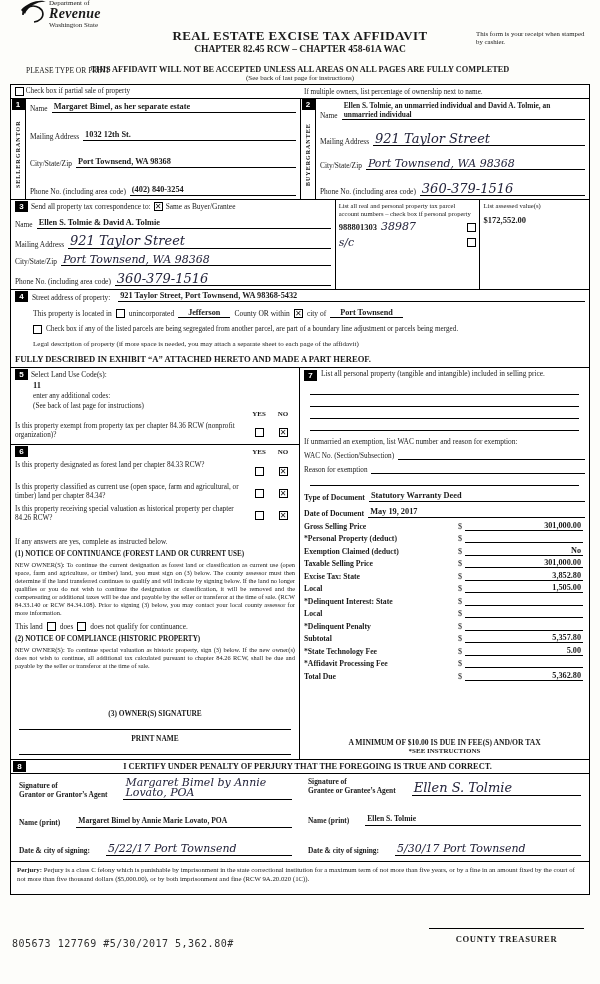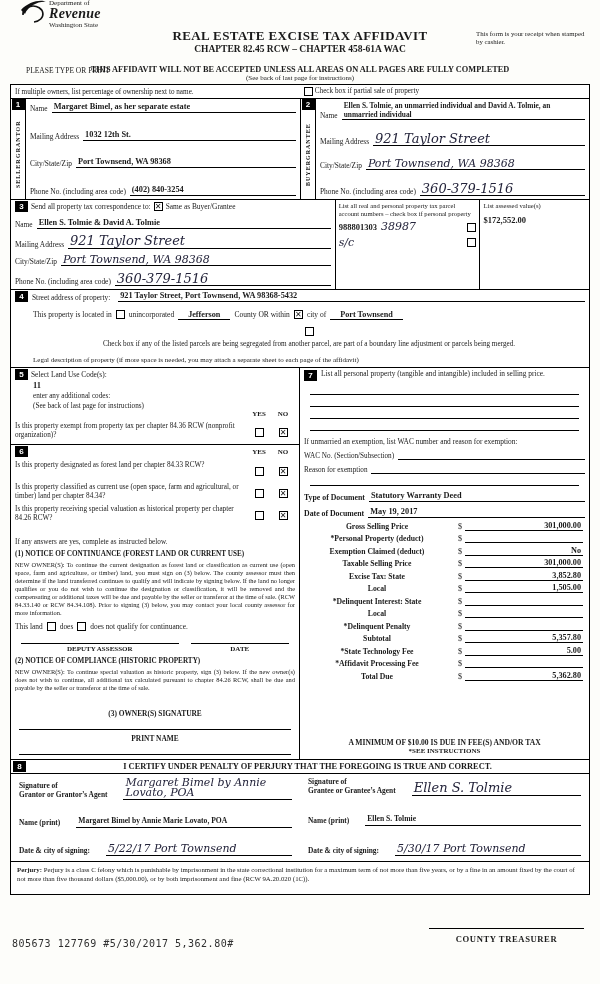--- a/index.html
+++ b/index.html
@@ -62,21 +62,21 @@
   .assessed { flex:1; padding:2px 4px; }
   .small-hdr { font-size:6.6px; line-height:1.15; }
   .parcel-row { display:flex; align-items:center; margin-top:5px; font-size:8.5px; font-weight:bold; gap:4px; }
   .parcel-row .grow { flex:1; }
 
   
   .s4 { padding:1px 4px 3px; min-height:78px; display:flex; flex-direction:column; justify-content:space-between; }
   .s4-line1 { display:flex; align-items:flex-end; gap:4px; }
   .s4-locate { display:flex; align-items:center; gap:4px; font-size:7.5px; padding-left:18px; flex-wrap:wrap; }
   .uval { font-weight:bold; border-bottom:1px solid #000; padding:0 10px; font-size:8.2px; }
-  .s4-seg { display:flex; align-items:center; gap:4px; font-size:7.2px; padding-left:18px;flex-direction:column; }
+  .s4-seg { display:flex; align-items:center; gap:4px; font-size:7.2px; padding-left:18px; }
   .s4-legal { font-size:7px; padding-left:18px; }
   .exhibit { font-size:8.6px; font-weight:bold; }
 
   
   .s567 { display:flex; min-height:392px; }
   .col-l { width:50%; border-right:1px solid #000; display:flex; flex-direction:column; }
   .col-r { width:50%; display:flex; flex-direction:column; padding-bottom:4px; }
   .s5 { border-bottom:1px solid #000; padding:1px 4px 4px; }
   .s6 { padding:1px 4px 4px; flex:1; display:flex; flex-direction:column; }
 
@@ -105,21 +105,21 @@
   .blank-line { border-bottom:1px solid #000; height:12px; margin:0 10px; }
   .s7-exempt { font-size:7.4px; padding:6px 4px 0; }
   .wacrow { display:flex; align-items:flex-end; padding:4px 4px 0; }
   .wacrow .flabel { font-size:7.2px; }
   .wacrow .fline { min-height:10px; }
 
   .docrow { display:flex; align-items:flex-end; padding:5px 4px 0; }
   .docrow .flabel { font-size:7.8px; font-weight:bold; }
 
   .mrow { display:flex; align-items:flex-end; margin-top:2.5px; padding:0 6px 0 4px; }
-  .mlabel { flex:1; text-align:center; font-size:7.7px; font-weight:bold; padding-right:8px; }
+  .mlabel { flex:1; text-align:left; font-size:7.7px; font-weight:bold; padding-right:8px; }
   .mdollar { font-size:8px; padding-right:3px; }
   .mval { width:118px; border-bottom:1px solid #000; text-align:right; font-size:8.2px; font-weight:bold;
           min-height:10px; padding-right:2px; }
   .minnote { margin-top:auto; text-align:center; font-size:7.6px; font-weight:bold; padding-top:6px; }
   .seeinstr { text-align:center; font-size:7px; font-weight:bold; }
 
   
   .certify { display:flex; align-items:center; min-height:14px; }
   .certify-text { flex:1; text-align:center; font-weight:bold; font-size:8.4px; }
   .sigblock { display:flex; min-height:88px; }
@@ -163,25 +163,25 @@
 
   <div class="prewarn">
     <span class="type-print">PLEASE TYPE OR PRINT</span>
     <span>THIS AFFIDAVIT WILL NOT BE ACCEPTED UNLESS ALL AREAS ON ALL PAGES ARE FULLY COMPLETED</span>
   </div>
   <div class="see-back-top">(See back of last page for instructions)</div>
 
   <div class="formbox">
 
     <div class="r top-row">
-      <div class="tcell">If multiple owners, list percentage of ownership next to name.</div>
       <div class="tcell">
         <span class="cb"></span>
         <span>Check box if partial sale of property</span>
       </div>
+      <div class="tcell">If multiple owners, list percentage of ownership next to name.</div>
     </div>
 
     <div class="r flexr">
       <div class="party">
         <div class="party-side">
           <div class="secnum">1</div>
           <div class="vlabel">
             <span>SELLER</span>
             <span>GRANTOR</span>
           </div>
@@ -294,20 +294,21 @@
         <span>County OR within</span>
         <span class="cb">✕</span>
         <span>city of</span>
         <span class="uval">Port Townsend</span>
       </div>
       <div class="s4-seg">
         <span class="cb"></span>
         <span>Check box if any of the listed parcels are being segregated from another parcel, are part of a boundary line adjustment or parcels being merged.</span>
       </div>
       <div class="s4-legal">Legal description of property (if more space is needed, you may attach a separate sheet to each page of the affidavit)</div>
+      <div class="exhibit">FULLY DESCRIBED IN EXHIBIT “A” ATTACHED HERETO AND MADE A PART HEREOF.</div>
     </div>
 
     <div class="r s567">
       <div class="col-l">
 
         <div class="s5">
           <div class="s3-line1">
             <span class="secnum">5</span>
             <span>Select Land Use Code(s):</span>
           </div>
@@ -352,30 +353,20 @@
           <div style="font-size:7.2px; margin-top:15px;">If any answers are yes, complete as instructed below.</div>
           <div class="ntitle">(1) NOTICE OF CONTINUANCE (FOREST LAND OR CURRENT USE)</div>
           <div class="tinyp">NEW OWNER(S): To continue the current designation as forest land or classification as current use (open space, farm and agriculture, or timber) land, you must sign on (3) below. The county assessor must then determine if the land transferred continues to qualify and will indicate by signing below. If the land no longer qualifies or you do not wish to continue the designation or classification, it will be removed and the compensating or additional taxes will be due and payable by the seller or transferor at the time of sale. (RCW 84.33.140 or RCW 84.34.108). Prior to signing (3) below, you may contact your local county assessor for more information.</div>
           <div class="landq">
             <span>This land</span>
             <span class="cb"></span>
             <span>does</span>
             <span class="cb"></span>
             <span>does not qualify for continuance.</span>
           </div>
-          <div class="dep-row">
-            <div class="dep-col w1">
-              <div class="line"></div>
-              <span>DEPUTY ASSESSOR</span>
-            </div>
-            <div class="dep-col w2">
-              <div class="line"></div>
-              <span>DATE</span>
-            </div>
-          </div>
           <div class="ntitle">(2) NOTICE OF COMPLIANCE (HISTORIC PROPERTY)</div>
           <div class="tinyp">NEW OWNER(S): To continue special valuation as historic property, sign (3) below. If the new owner(s) does not wish to continue, all additional tax calculated pursuant to chapter 84.26 RCW, shall be due and payable by the seller or transferor at the time of sale.</div>
           <div class="sig3">
             <div class="lbl">(3) OWNER(S) SIGNATURE</div>
             <div class="line"></div>
             <div class="lbl" style="margin-top:4px;">PRINT NAME</div>
             <div class="line"></div>
           </div>
         </div>
       </div>

